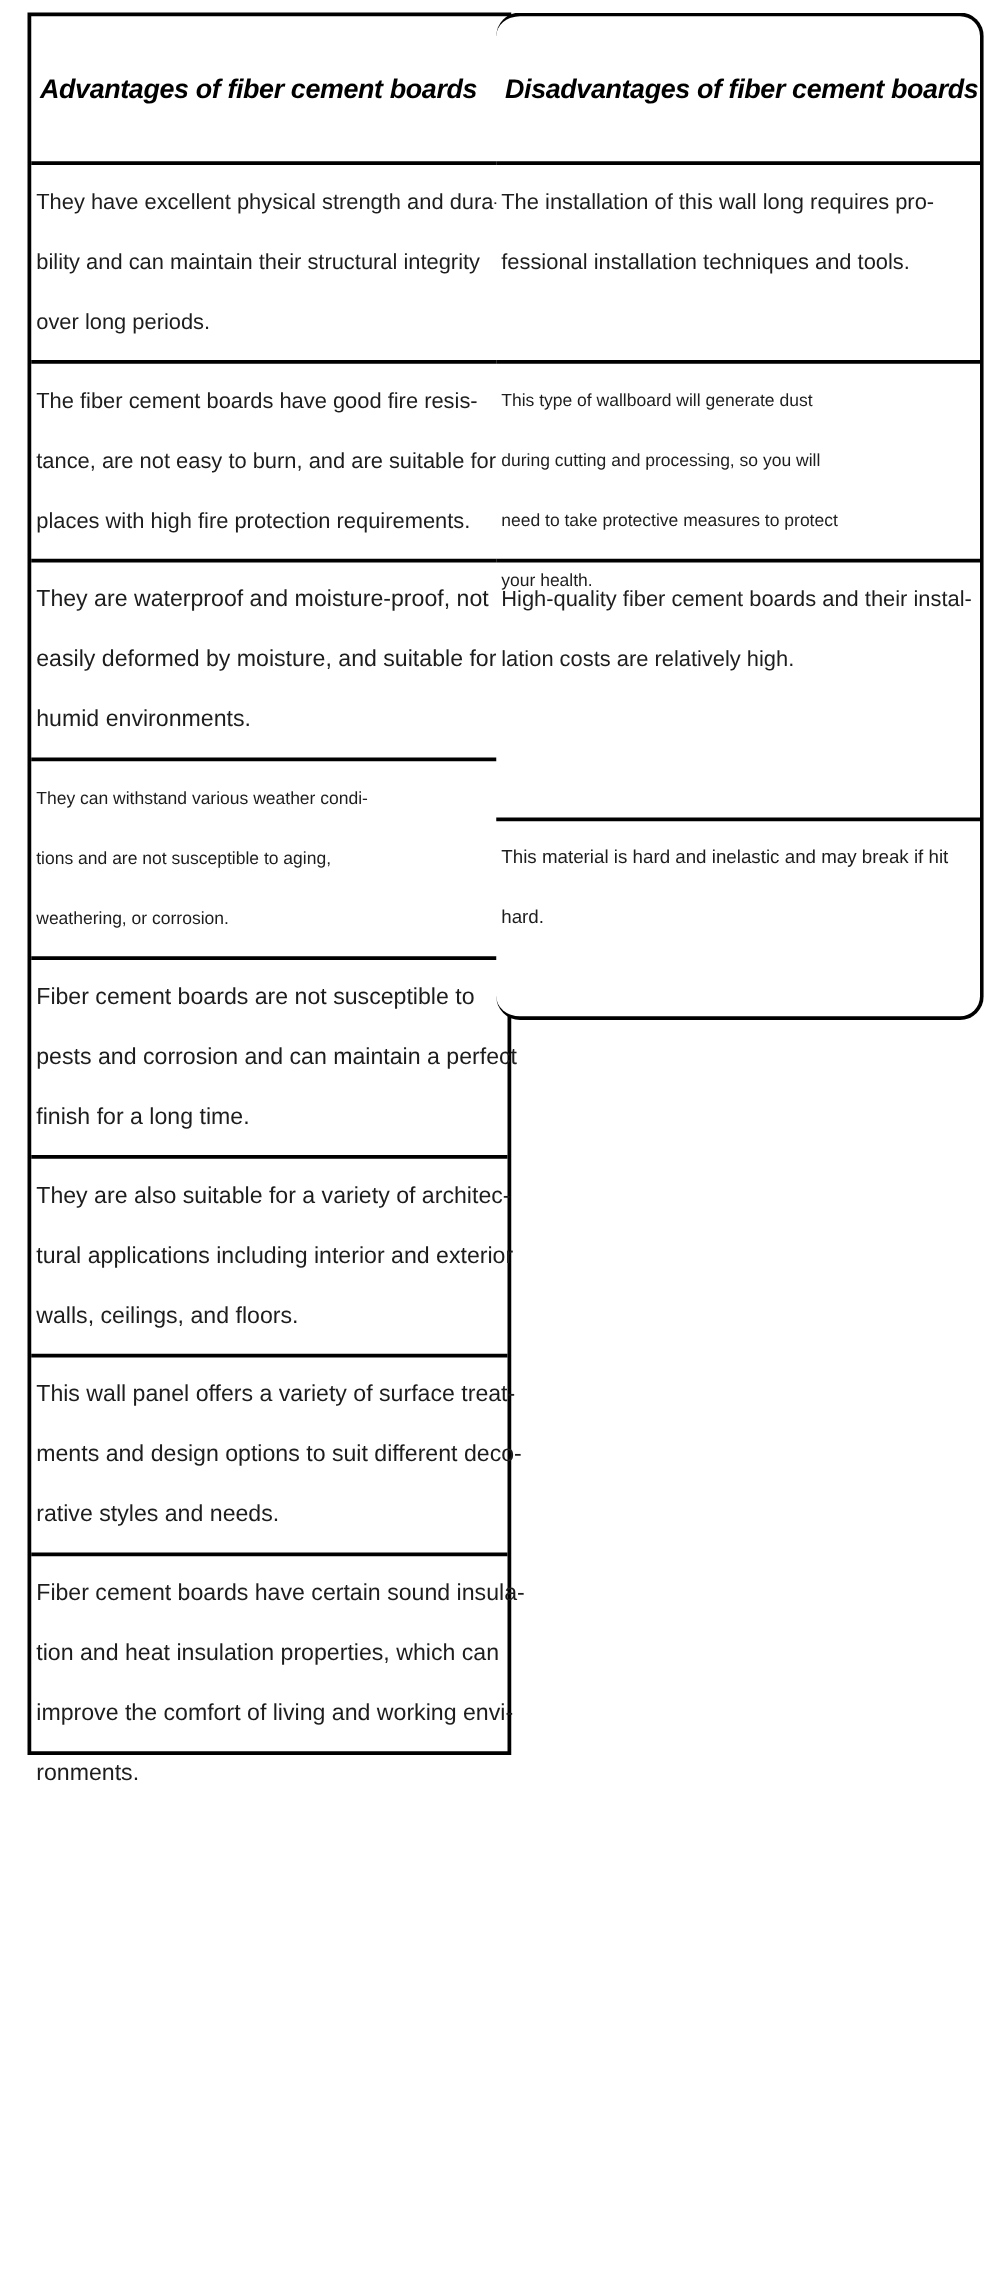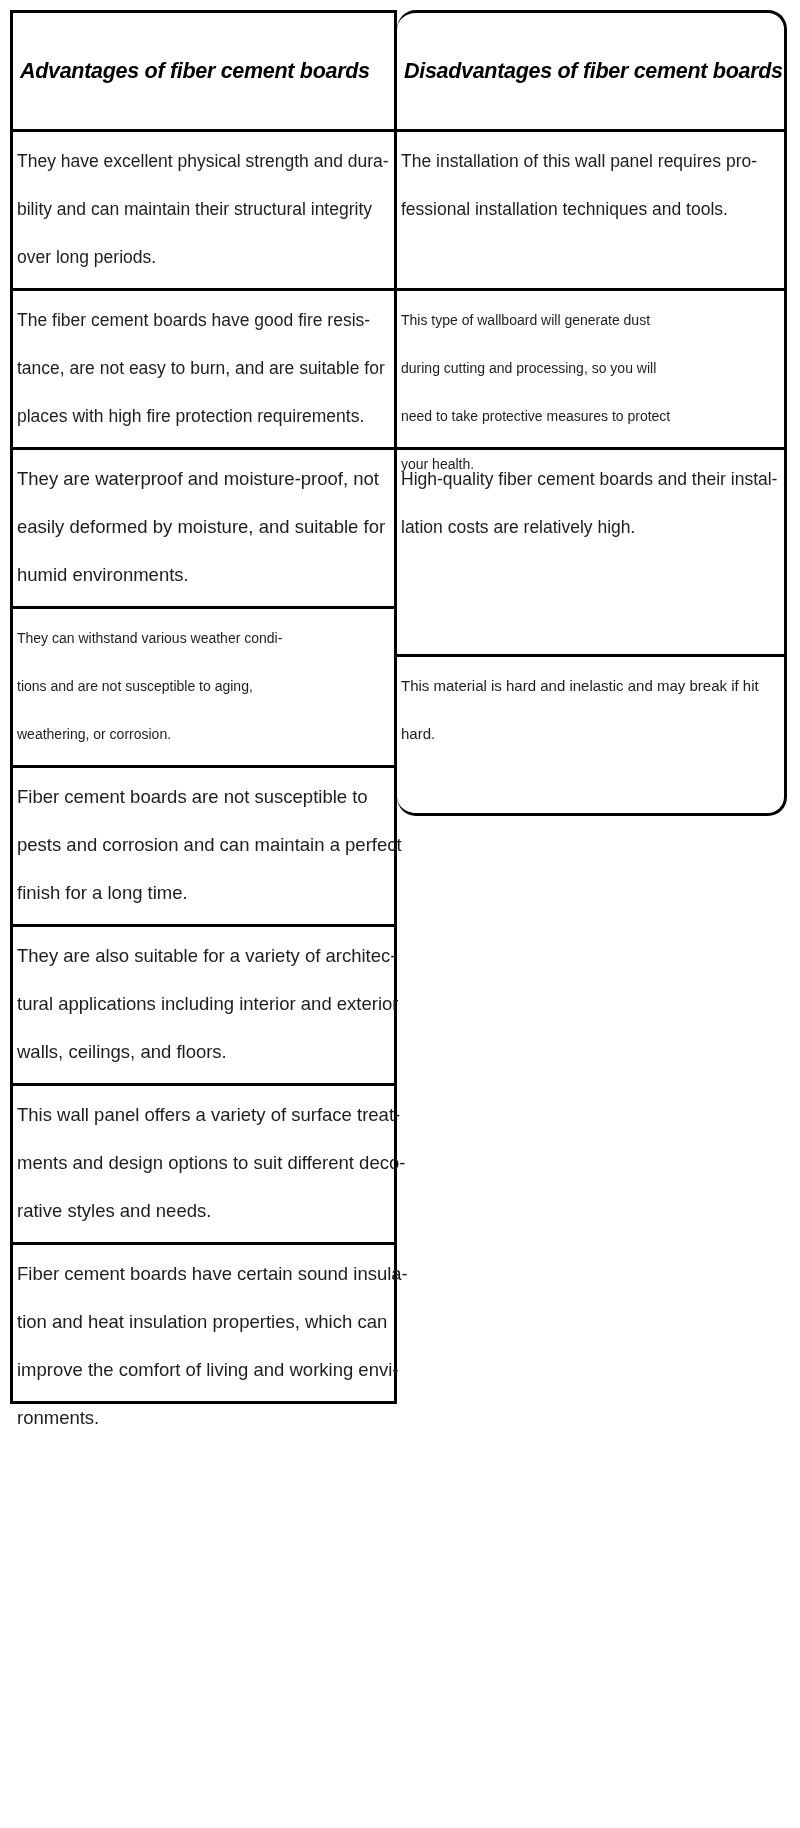--- a/index.html
+++ b/index.html
@@ -16,21 +16,21 @@
     color: #1d1d1d;
     overflow: hidden;
   }
   .col {
     position: absolute;
     top: 10px;
     border: 3px solid #000000;
     background: #ffffff;
     box-sizing: border-box;
   }
-  .col-left  { left: 10px;  width: 387px; }
+  .col-left  { left: 22px;  width: 387px; }
   .col-right { left: 397px; width: 390px; border-left: none; border-radius: 19px; }
   .cell {
     box-sizing: border-box;
     border-top: 3px solid #000000;
     height: 159px;
     padding: 5px 1px 0 4px;
     line-height: 48px;
     white-space: pre;
     overflow: visible;
     font-size: 17.5px;
@@ -87,21 +87,21 @@
 rative styles and needs.</div>
       <div class="cell fs-md">Fiber cement boards have certain sound insula-
 tion and heat insulation properties, which can
 improve the comfort of living and working envi-
 ronments.</div>
     </div>
 
   <div class="col col-right">
     <div class="cell head">Disadvantages of fiber cement boards</div>
 
-      <div class="cell fs-base">The installation of this wall panel requires pro-
+      <div class="cell fs-base">The installation of this wall long requires pro-
 fessional installation techniques and tools.</div>
       <div class="cell fs-lg">This type of wallboard will generate dust
 during cutting and processing, so you will
 need to take protective measures to protect
 your health.</div>
       <div class="cell fs-base">High-quality fiber cement boards and their instal-
 lation costs are relatively high.</div>
       <div class="cell fs-sm">This material is hard and inelastic and may break if hit
 hard.</div>
     </div>

